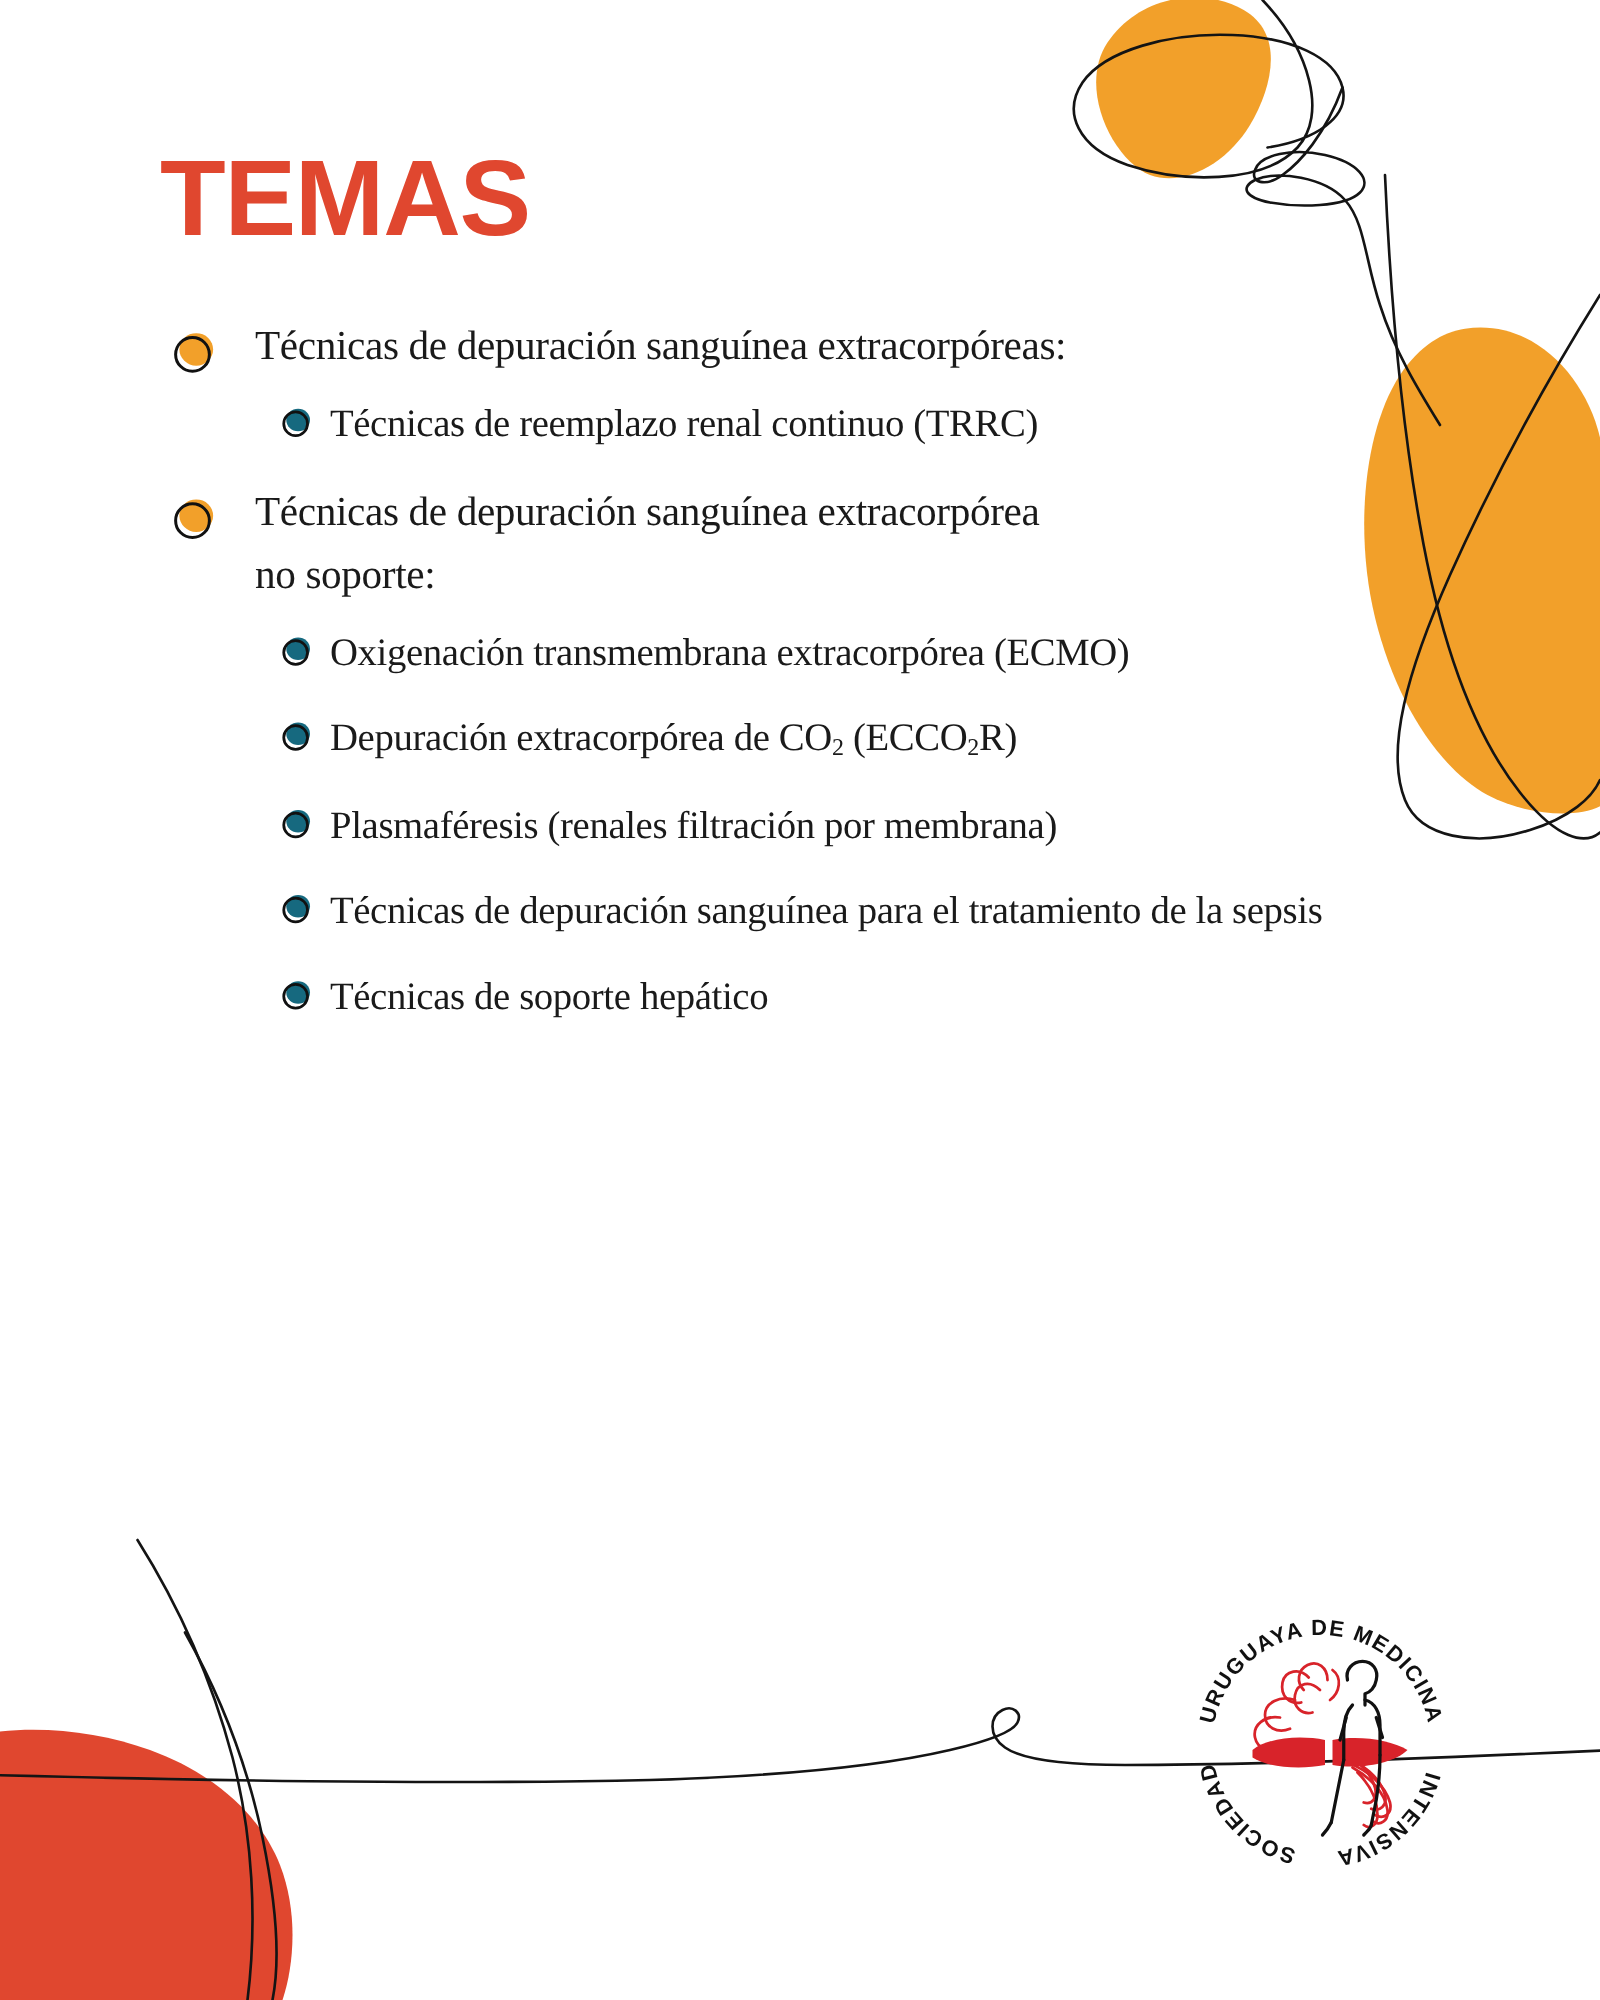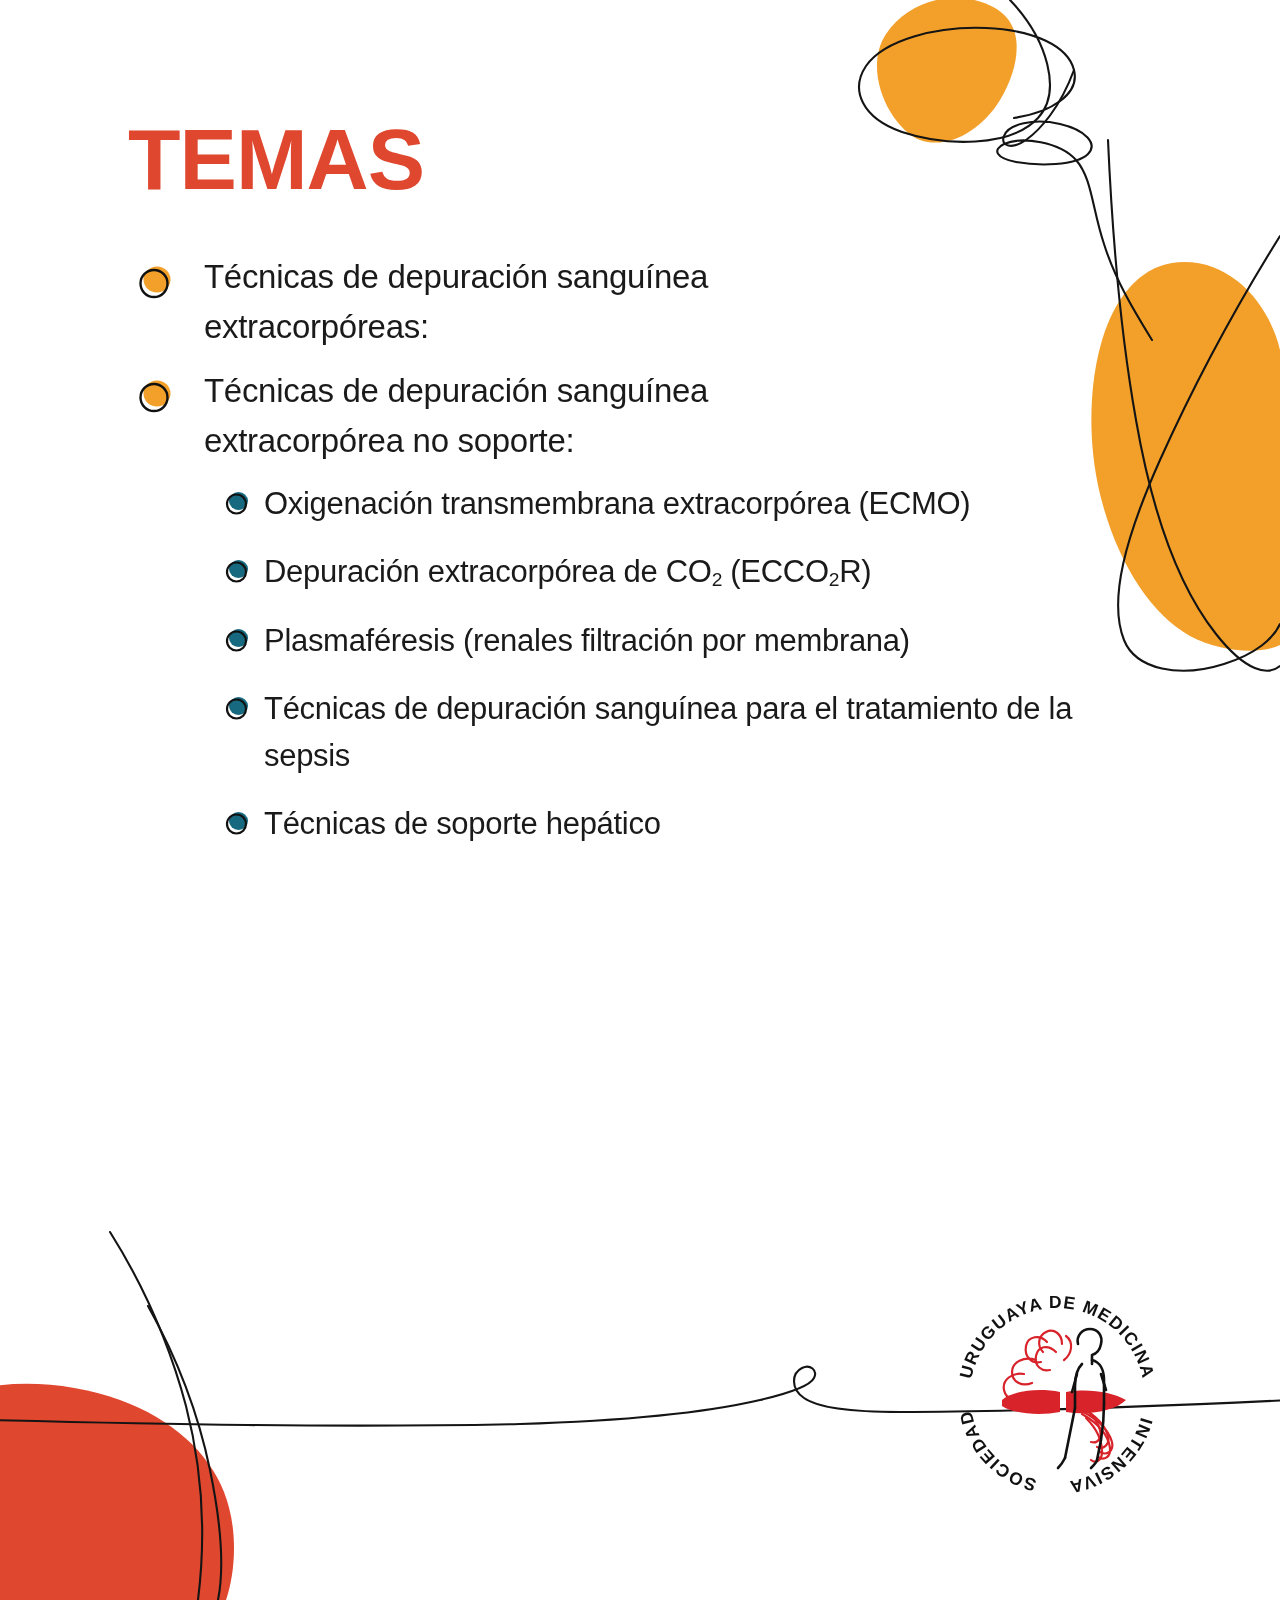--- a/index.html
+++ b/index.html
@@ -56,20 +56,21 @@
     left: 128px;
     top: 252px;
     width: 960px;
     list-style: none;
   }
 
   .topic-l1 {
     position: relative;
     padding-left: 76px;
     margin-bottom: 6px;
+    font-family: Liberation Serif, serif;
   }
 
   .topic-l1 > .l1-text {
     display: block;
     font-size: 33px;
     line-height: 1.52;
     color: #1a1a1a;
     letter-spacing: -0.3px;
     max-width: 660px;
   }
@@ -176,20 +177,27 @@
     <ul id="topic-list">
 
       <li class="topic-l1">
         <svg class="bullet-orange" viewBox="0 0 40 36" xmlns="http://www.w3.org/2000/svg">
           <ellipse cx="21" cy="15.5" rx="13.5" ry="13" fill="#F2A02A"></ellipse>
           <ellipse cx="18" cy="19.5" rx="13.5" ry="13.5" fill="none" stroke="#111" stroke-width="2.4"></ellipse>
         </svg>
         <span class="l1-text">Técnicas de depuración sanguínea extracorpóreas:</span>
 
         <ul class="sub-list">
+          <li class="topic-l2">
+            <svg class="bullet-teal" viewBox="0 0 28 26" xmlns="http://www.w3.org/2000/svg">
+              <ellipse cx="14.5" cy="11" rx="9.5" ry="9" fill="#16697F"></ellipse>
+              <ellipse cx="12.5" cy="14" rx="9.5" ry="9.5" fill="none" stroke="#111" stroke-width="2.2"></ellipse>
+            </svg>
+            <span class="l2-text">Técnicas de reemplazo renal continuo (TRRC)</span>
+          </li>
         </ul>
       </li>
 
       <li class="topic-l1">
         <svg class="bullet-orange" viewBox="0 0 40 36" xmlns="http://www.w3.org/2000/svg">
           <ellipse cx="21" cy="15.5" rx="13.5" ry="13" fill="#F2A02A"></ellipse>
           <ellipse cx="18" cy="19.5" rx="13.5" ry="13.5" fill="none" stroke="#111" stroke-width="2.4"></ellipse>
         </svg>
         <span class="l1-text">Técnicas de depuración sanguínea extracorpórea no soporte:</span>
 

